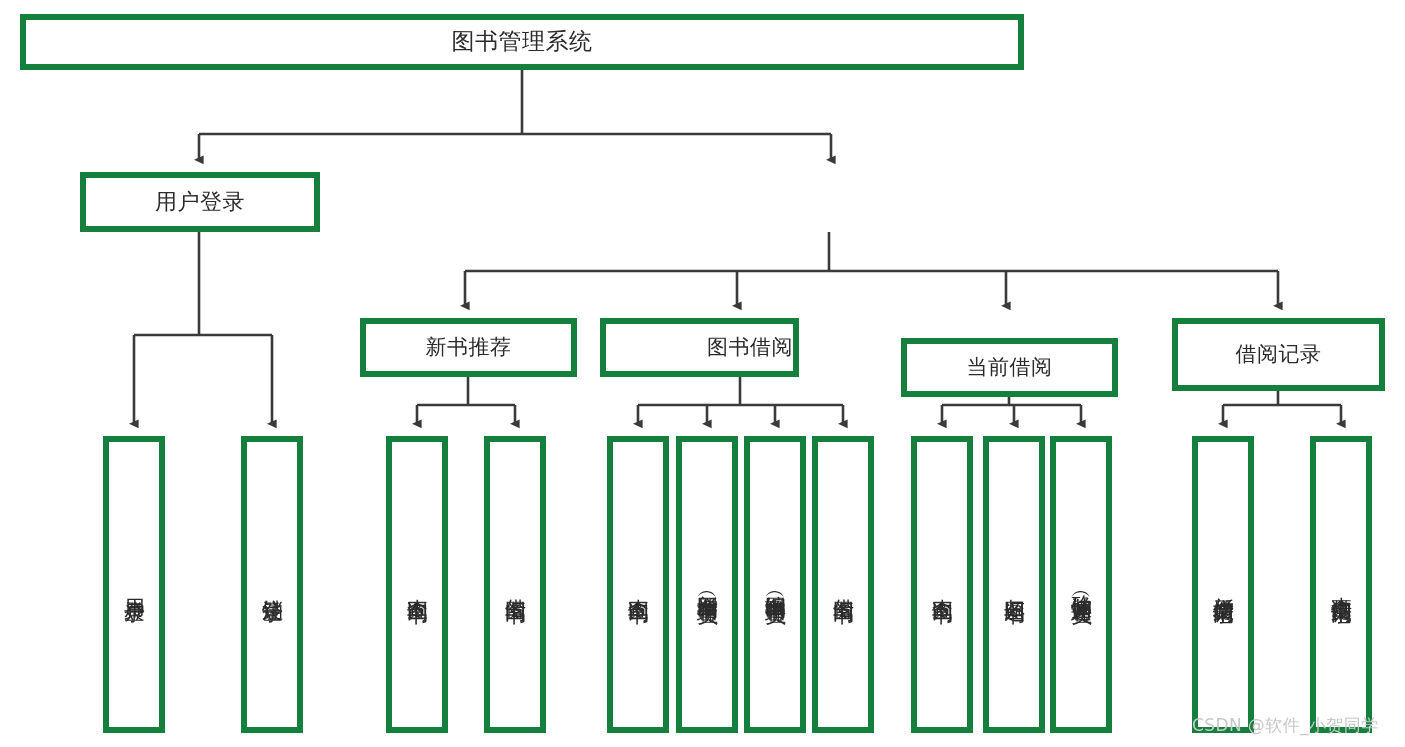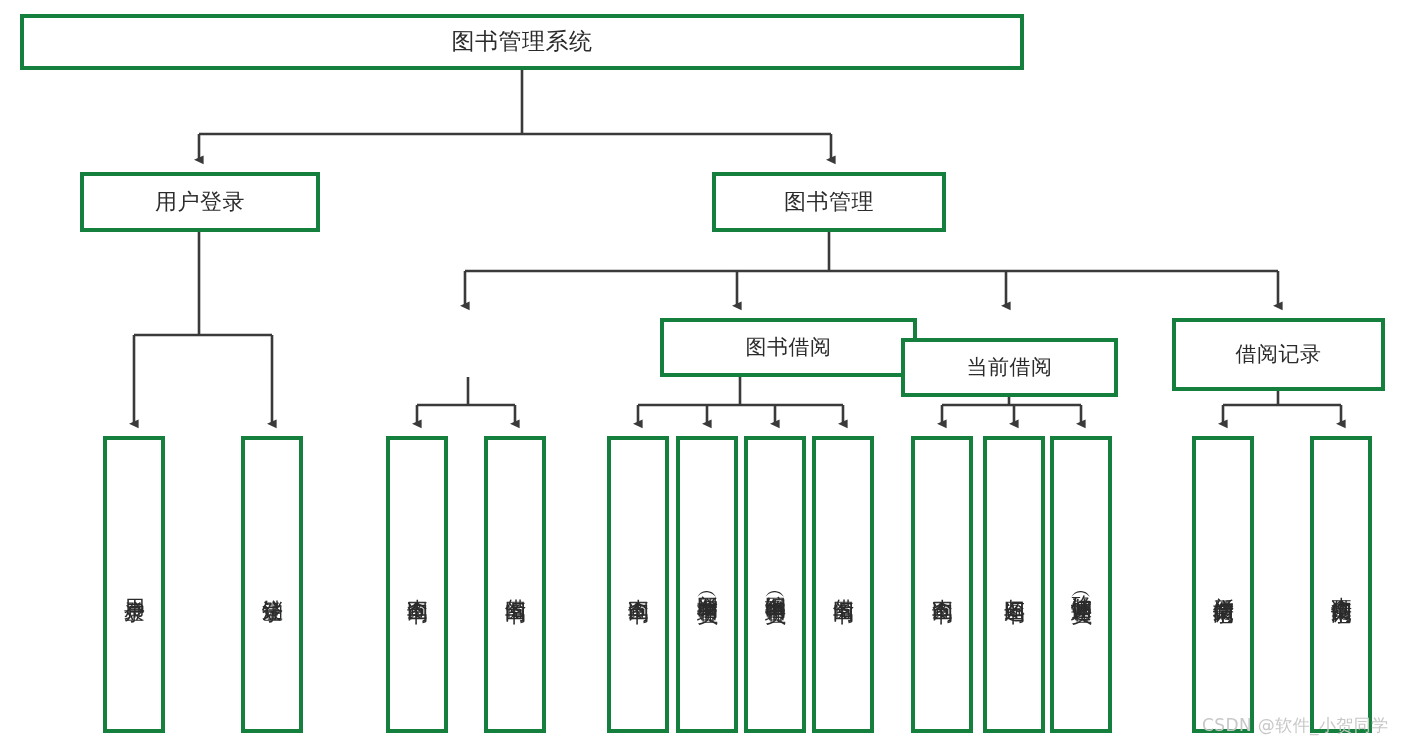--- a/index.html
+++ b/index.html
@@ -21,21 +21,21 @@
     position: absolute;
     left: 0;
     top: 0;
     width: 1405px;
     height: 747px;
   }
   .node {
     position: absolute;
     box-sizing: border-box;
     background: #ffffff;
-    border: 4px solid #15803d;
+    border: 6px solid #15803d;
     display: flex;
     align-items: center;
     justify-content: center;
     color: #2b2b2b;
   }
   .node.root        { font-size: 23px; }
   .node.level1      { font-size: 22px; }
   .node.level2      { font-size: 21px; }
   .node.leaf        { font-size: 21px; }
   .label-h {
@@ -52,21 +52,20 @@
     text-align: center;
   }
   .watermark {
     position: absolute;
     left: 1192px;
     top: 714px;
     font-size: 17px;
     color: #c8c8c8;
     white-space: nowrap;
     letter-spacing: 0.4px;
-    padding-left: 10px;
   }
 </style>
 </head>
 <body>
 
 <div id="stage">
 
   <svg id="edges" viewBox="0 0 1405 747" xmlns="http://www.w3.org/2000/svg">
     <defs>
       <marker id="arrow" markerWidth="12" markerHeight="12" refX="5.2" refY="5" orient="auto" markerUnits="userSpaceOnUse">
@@ -117,25 +116,25 @@
     </g>
   </svg>
 
   <div class="node root" id="n-root" style="left: 20px; top: 14px; width: 1004px; height: 56px;">
     <span class="label-h">图书管理系统</span>
   </div>
 
   <div class="node level1" id="n-l1-0" style="left: 80px; top: 172px; width: 240px; height: 60px;">
     <span class="label-h">用户登录</span>
   </div>
-  <div class="node level1" id="n-l1-1" style="left: 712px; top: 172px; width: 234px; height: 60px;">
-    <span class="label-h">图书管理</span>
+
+  <div class="node level2" id="n-l2-0" style="left: 360px; top: 318px; width: 217px; height: 59px;">
+    <span class="label-h">新书推荐</span>
   </div>
-
-  <div class="node level2" id="n-l2-1" style="left: 660px; top: 318px; width: 257px; height: 59px;">
+  <div class="node level2" id="n-l2-1" style="left: 600px; top: 318px; width: 199px; height: 59px; justify-content: flex-end;">
     <span class="label-h">图书借阅</span>
   </div>
   <div class="node level2" id="n-l2-2" style="left: 901px; top: 318px; width: 217px; height: 59px; margin-top: 20px;">
     <span class="label-h">当前借阅</span>
   </div>
   <div class="node level2" id="n-l2-3" style="left: 1172px; top: 318px; width: 213px; height: 73px;">
     <span class="label-h">借阅记录</span>
   </div>
 
   <div class="node leaf" id="n-lf-0" style="left: 103px; top: 436px; width: 62px; height: 297px;">

